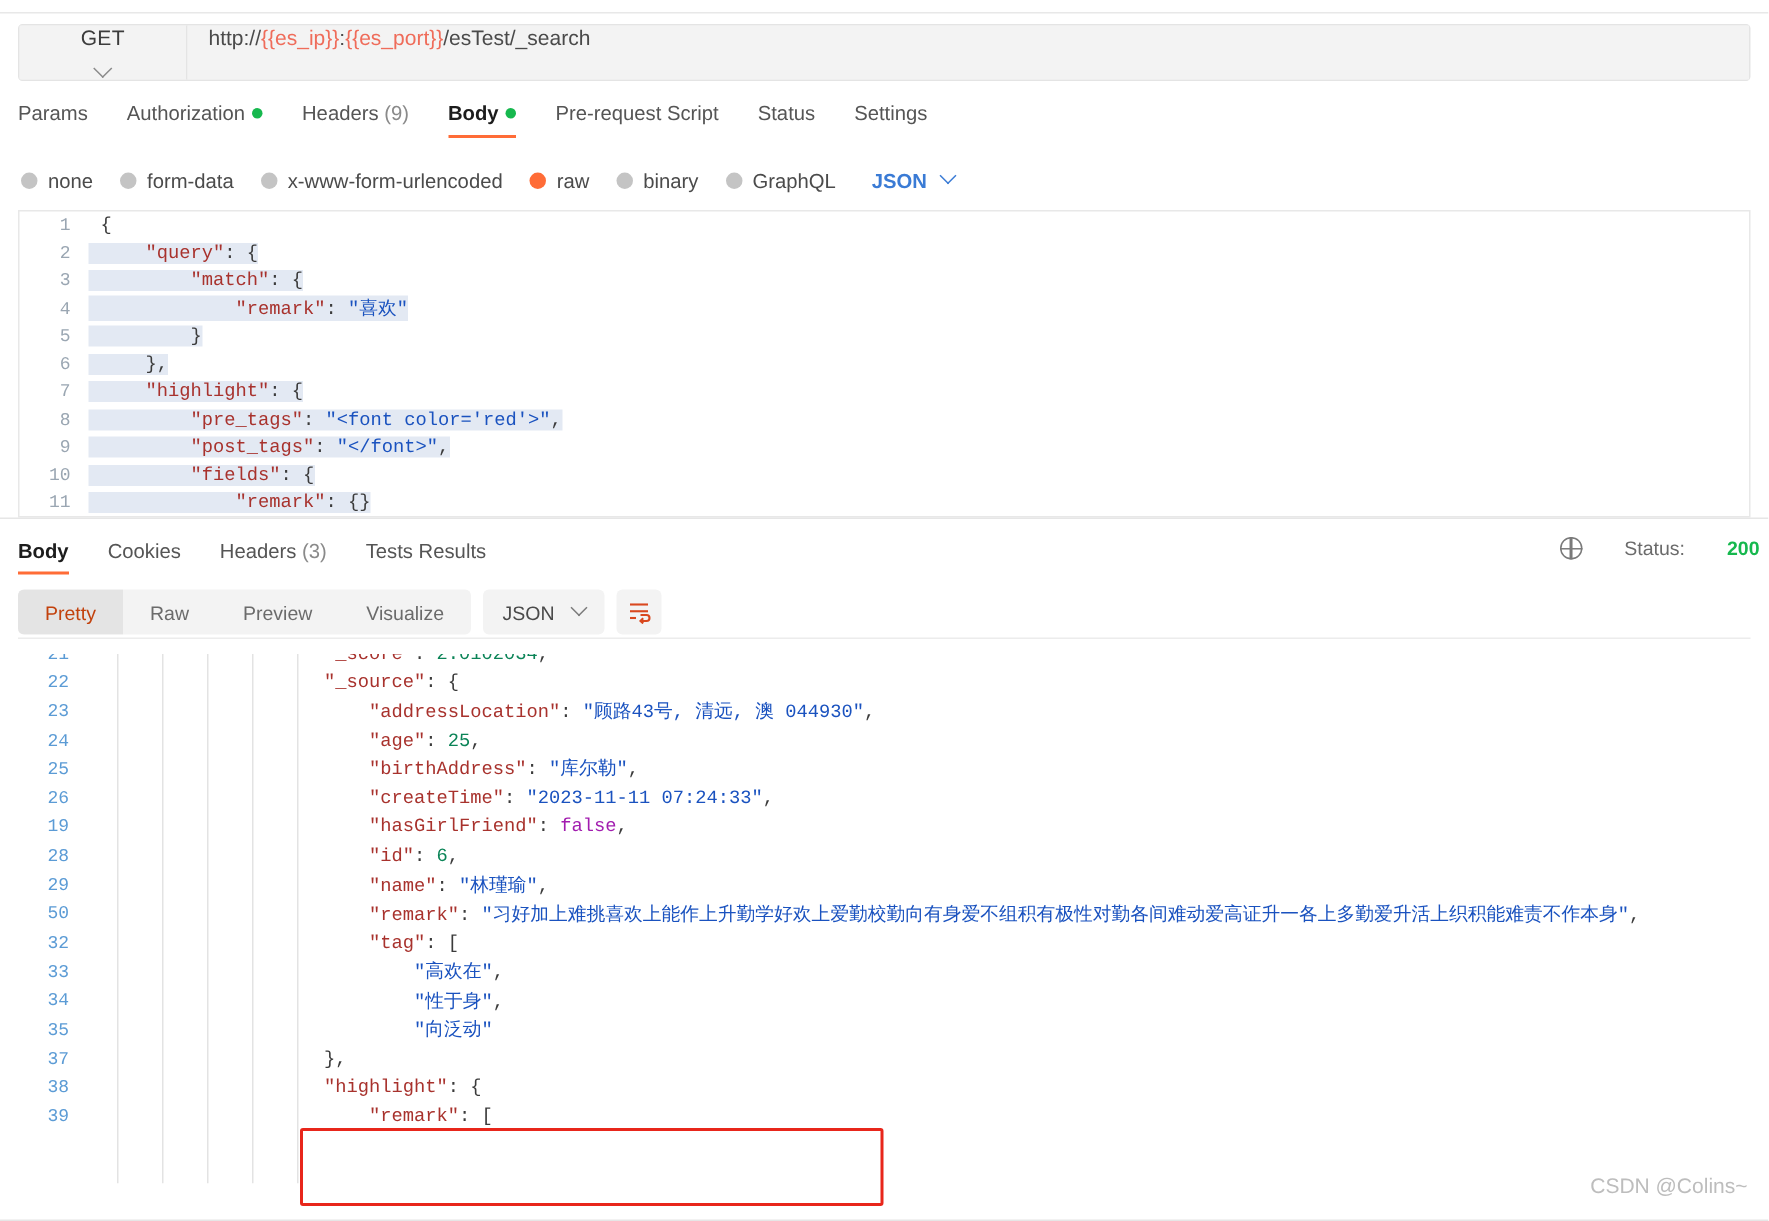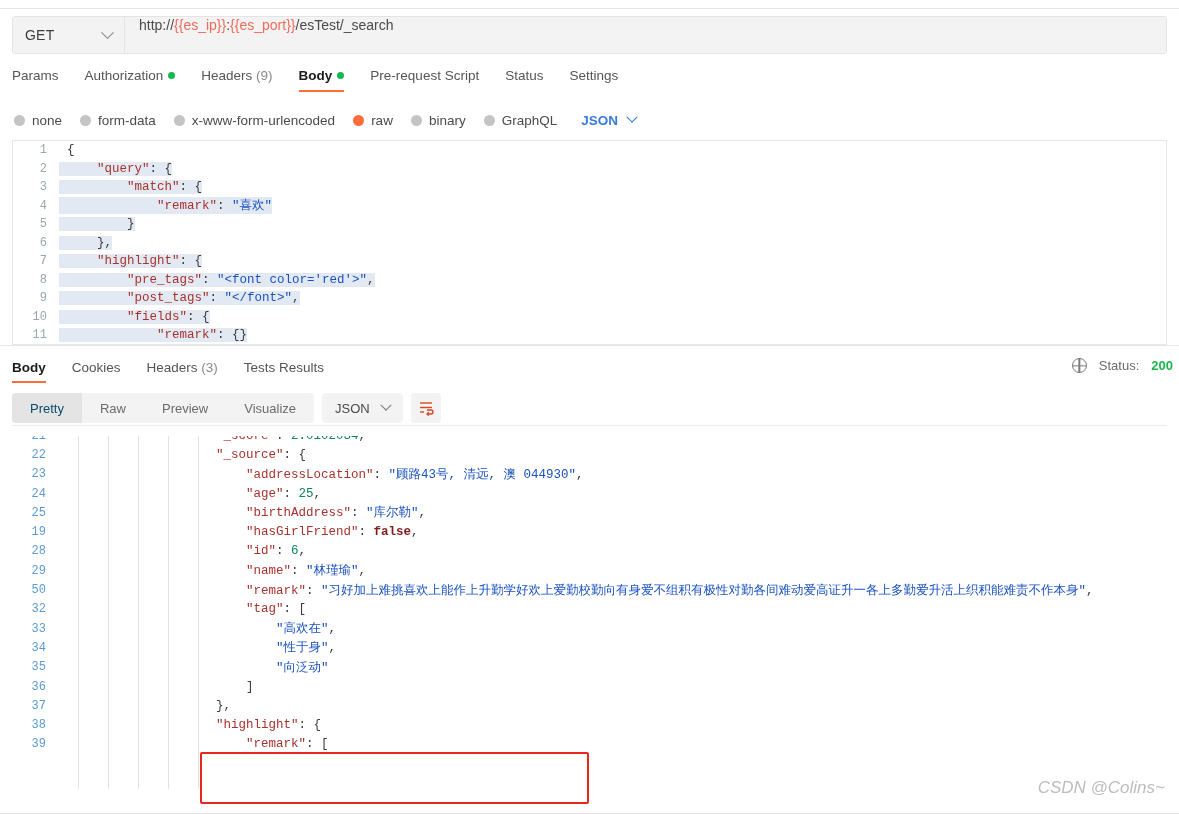--- a/index.html
+++ b/index.html
@@ -19,21 +19,21 @@
   .url-row {
     position: absolute; top: 16px; left: 12px;
     width: 1155px; height: 38px;
     display: flex; align-items: stretch;
     border: 1px solid #e4e4e4; border-radius: 3px;
     background: #f3f3f3;
   }
   .method-box {
     width: 112px; display:flex; align-items:center; justify-content:space-between;
     padding: 0 12px; border-right: 1px solid #e4e4e4;
-    font-size: 14px; color:#3c3c3c; cursor: pointer; background:#f3f3f3;
+    font-size: 14px; color:#3c3c3c; cursor: pointer; background:#f3f3f3;flex-direction:column;
   }
   .method-label { font-size: 14px; letter-spacing: .2px; }
   .chev {
     width: 9px; height: 9px; border-right: 1.4px solid #8a8a8a; border-bottom: 1.4px solid #8a8a8a;
     transform: rotate(45deg) translate(-2px,-2px); display:inline-block;
   }
   .url-field {
     flex: 1; display:flex; align-items:flex-start; padding: 0 14px;
     font-size: 14px; background:#f3f3f3; color:#4a4a4a;
     font-family: Liberation Sans, sans-serif; white-space: nowrap; overflow: hidden;
@@ -80,47 +80,47 @@
     color:#9aa6b2; font-size: 12px; font-family:"Liberation Mono", monospace;
     user-select:none;
   }
   .ln.resp { color:#5b9bd5; }
   .ctext { padding-left: 8px; position: relative; }
   .sel { background:#e3e9f3; }
   .k { color:#a8322d; }
   .s { color:#1a52bf; }
   .p { color:#3b3b3b; }
   .num { color:#0b8457; }
-  .bool { color:#7f1d1d;font-weight:bold; }
+  .bool { color:#a21caf; }
 
   
   .resp-sep { position:absolute; top: 345px; left:0; width:1179px; height:1px; background:#e6e6e6; }
   .resp-tabs {
     position:absolute; top: 358px; left: 12px; width: 900px; height: 26px; display:flex; align-items:center;
   }
   .stab { position:relative; font-size:13.5px; color:#555; margin-right: 26px; padding-bottom: 8px; cursor:pointer; white-space:nowrap;}
   .stab.active { color:#1c1c1c; font-weight:600; }
   .stab.active::after { content:""; position:absolute; left:0; right:0; bottom:0; height:2px; background:#ff6c37; }
   .status-wrap {
-    position:absolute; top:358px; right: 6px; display:flex; align-items:center; gap:12px;
+    position:absolute; top:358px; right: 6px; display:flex; align-items:center; gap:28px;
     font-size:13px; color:#4a4a4a;
   }
   .globe { width:15px; height:15px; border-radius:50%; border:1.3px solid #7a7a7a; position:relative; display:inline-block; }
   .globe::before { content:""; position:absolute; left:50%; top:-1.3px; bottom:-1.3px; width:1.3px; background:#7a7a7a; transform: translateX(-50%); }
   .globe::after { content:""; position:absolute; top:50%; left:-1.3px; right:-1.3px; height:1.3px; background:#7a7a7a; transform: translateY(-50%); }
   .status-text { color:#6b6b6b; }
   .status-code { color:#16b84e; font-weight:600; }
 
   
   .resp-toolbar { position:absolute; top: 393px; left: 12px; display:flex; align-items:center; gap: 8px; }
   .seg { display:flex; background:#f3f3f3; border-radius: 4px; overflow:hidden; height: 30px; }
   .seg-btn {
     display:flex; align-items:center; padding: 0 18px; font-size: 13px; color:#6b6b6b; cursor:pointer; white-space:nowrap;
   }
-  .seg-btn.active { background:#e4e4e4; color:#0c4a6e; }
+  .seg-btn.active { background:#e4e4e4; color:#c2410c; }
   .resp-json {
     display:flex; align-items:center; gap: 12px; background:#f3f3f3; border-radius:4px;
     height:30px; padding: 0 13px; font-size:13px; color:#4a4a4a; cursor:pointer;
   }
   .resp-json .chev { border-color:#7a7a7a; width:8px; height:8px; }
   .wrap-btn {
     width:30px; height:30px; background:#f3f3f3; border-radius:4px; display:flex; align-items:center; justify-content:center; cursor:pointer;
   }
 
   
@@ -134,22 +134,22 @@
   .cut-top { position:absolute; top:0; left:0; width:1155px; height:10px; background:#fff; z-index:5; }
 
   
   .redbox {
     position:absolute; left: 200px; top: 752px; width: 389px; height: 52px;
     border: 2.5px solid #e8261b; border-radius: 2px; z-index: 6; pointer-events:none;
   }
 
   
   .watermark {
-    position:absolute; right: 14px; bottom: 16px; font-size: 17px; color:#bdbdbd;
-    font-family:"Liberation Sans", sans-serif; z-index: 7; font-style: italic;
+    position:absolute; right: 14px; bottom: 16px; font-size: 14px; color:#bdbdbd;
+    font-family:"Liberation Sans", sans-serif; z-index: 7;
   }
   .bottom-hairline { position:absolute; bottom:0; left:0; width:1179px; height:1px; background:#e6e6e6; }
 </style>
 </head>
 <body>
 
 <div class="app">
 
   <div class="top-hairline"></div>
 
@@ -276,29 +276,29 @@
       <div class="g" style="left:126px"></div>
       <div class="g" style="left:156px"></div>
       <div class="g" style="left:186px"></div>
     </div>
     <div class="code-area" id="resp-code">
         <div class="rline"><span class="ln resp">21</span><span class="ctext" style="padding-left: 158px;"><span class="k">"_score"</span><span class="p">: </span><span class="num">2.0102034</span><span class="p">,</span></span></div>
         <div class="rline"><span class="ln resp">22</span><span class="ctext" style="padding-left: 158px;"><span class="k">"_source"</span><span class="p">: {</span></span></div>
         <div class="rline"><span class="ln resp">23</span><span class="ctext" style="padding-left: 188px;"><span class="k">"addressLocation"</span><span class="p">: </span><span class="s">"顾路43号, 清远, 澳 044930"</span><span class="p">,</span></span></div>
         <div class="rline"><span class="ln resp">24</span><span class="ctext" style="padding-left: 188px;"><span class="k">"age"</span><span class="p">: </span><span class="num">25</span><span class="p">,</span></span></div>
         <div class="rline"><span class="ln resp">25</span><span class="ctext" style="padding-left: 188px;"><span class="k">"birthAddress"</span><span class="p">: </span><span class="s">"库尔勒"</span><span class="p">,</span></span></div>
+        <div class="rline"><span class="ln resp">26</span><span class="ctext" style="padding-left: 188px;"><span class="k">"createTime"</span><span class="p">: </span><span class="s">"2023-11-11 07:24:33"</span><span class="p">,</span></span></div>
         <div class="rline"><span class="ln resp">19</span><span class="ctext" style="padding-left: 188px;"><span class="k">"hasGirlFriend"</span><span class="p">: </span><span class="bool">false</span><span class="p">,</span></span></div>
         <div class="rline"><span class="ln resp">28</span><span class="ctext" style="padding-left: 188px;"><span class="k">"id"</span><span class="p">: </span><span class="num">6</span><span class="p">,</span></span></div>
         <div class="rline"><span class="ln resp">29</span><span class="ctext" style="padding-left: 188px;"><span class="k">"name"</span><span class="p">: </span><span class="s">"林瑾瑜"</span><span class="p">,</span></span></div>
         <div class="rline"><span class="ln resp">50</span><span class="ctext" style="padding-left: 188px;"><span class="k">"remark"</span><span class="p">: </span><span class="s">"习好加上难挑喜欢上能作上升勤学好欢上爱勤校勤向有身爱不组积有极性对勤各间难动爱高证升一各上多勤爱升活上织积能难责不作本身"</span><span class="p">,</span></span></div>
         <div class="rline"><span class="ln resp">32</span><span class="ctext" style="padding-left: 188px;"><span class="k">"tag"</span><span class="p">: [</span></span></div>
         <div class="rline"><span class="ln resp">33</span><span class="ctext" style="padding-left: 218px;"><span class="s">"高欢在"</span><span class="p">,</span></span></div>
         <div class="rline"><span class="ln resp">34</span><span class="ctext" style="padding-left: 218px;"><span class="s">"性于身"</span><span class="p">,</span></span></div>
         <div class="rline"><span class="ln resp">35</span><span class="ctext" style="padding-left: 218px;"><span class="s">"向泛动"</span></span></div>
-        <div class="rline"><span class="ln resp">36</span><span class="ctext" style="padding-left: 188px;"><span class="p">]</span></span></div>
         <div class="rline"><span class="ln resp">37</span><span class="ctext" style="padding-left: 158px;"><span class="p">},</span></span></div>
         <div class="rline"><span class="ln resp">38</span><span class="ctext" style="padding-left: 158px;"><span class="k">"highlight"</span><span class="p">: {</span></span></div>
         <div class="rline"><span class="ln resp">39</span><span class="ctext" style="padding-left: 188px;"><span class="k">"remark"</span><span class="p">: [</span></span></div>
       </div>
     <div class="cut-top"></div>
   </div>
 
   <div class="redbox"></div>
 
   <div class="watermark">CSDN @Colins~</div>

